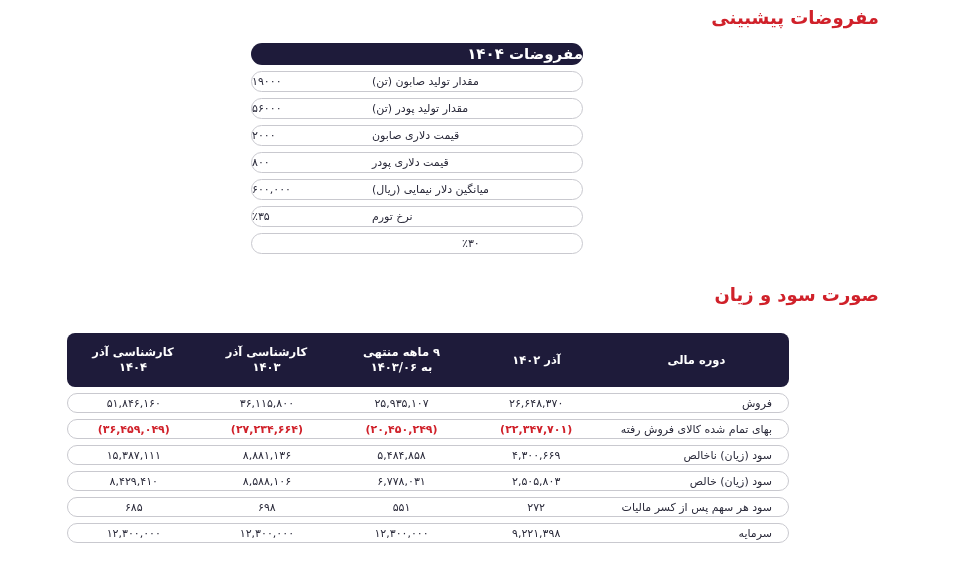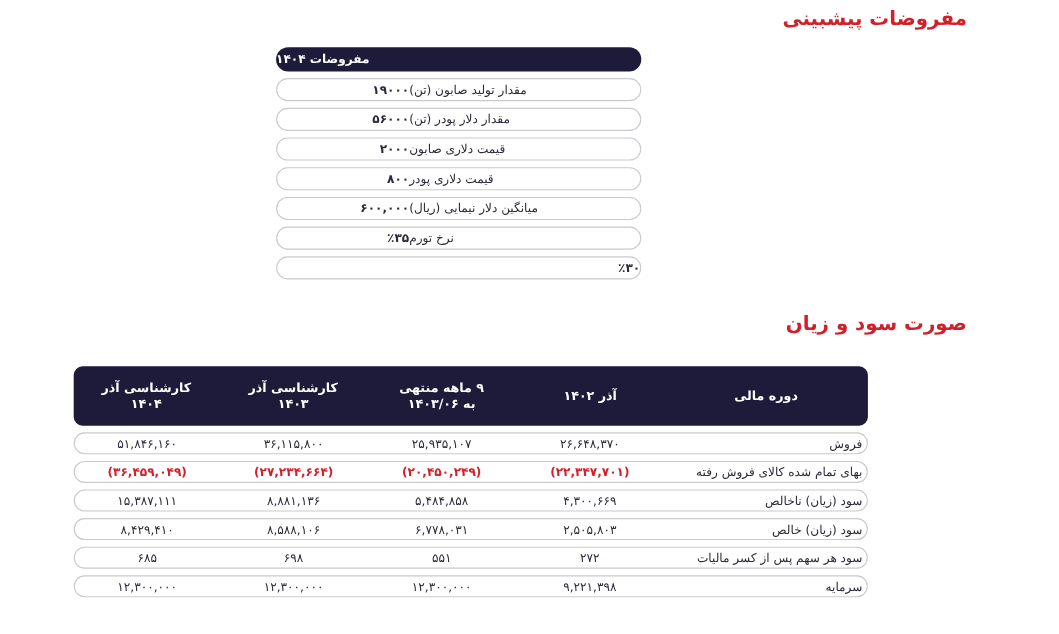--- a/index.html
+++ b/index.html
@@ -28,37 +28,37 @@
     position: absolute;
     left: 251px; top: 43px;
     width: 332px;
     direction: rtl;
   }
   .assump-head {
     height: 22px;
     background: #1e1b3a;
     color: #fff;
     border-radius: 11px;
-    text-align: left;
-    font-size: 11px;
+    text-align: right;
+    font-size: 15px;
     font-weight: bold;
     line-height: 22px;
   }
   .assump-row {
     height: 21px;
     margin-top: 6px;
     border: 1px solid #c9c9cf;
     border-radius: 11px;
     display: flex;
     align-items: center;
     font-size: 11px;
     color: #2a2a3a;
   }
   .assump-row .label { flex: 1 1 auto; padding-right: 42px; text-align: left; }
-  .assump-row .val { width: 120px; text-align: right; direction: ltr; font-weight: bold; }
+  .assump-row .val { width: 120px; text-align: left; direction: ltr; }
 
   
   .pl {
     position: absolute;
     left: 67px; top: 333px;
     width: 722px;
     direction: rtl;
   }
   .pl-head {
     height: 54px;
@@ -83,40 +83,40 @@
     height: 20px;
     margin-top: 6px;
     border: 1px solid #c9c9cf;
     border-radius: 10px;
     display: flex;
     align-items: center;
     font-size: 11px;
     color: #2a2a3a;
   }
   .pl-row:first-of-type { margin-top: 7px; }
-  .pl-row .c0 { text-align: right; padding-right: 4px; }
+  .pl-row .c0 { text-align: right; padding-right: 16px; }
   .pl-row .num { direction: ltr; }
   .neg { color: #d0212a; font-weight: bold; }
 </style>
 </head>
 <body>
 
 <div class="page">
 
   <div id="title1" class="section-title">مفروضات پیشبینی</div>
 
   <div class="assump">
     <div class="assump-head">مفروضات ۱۴۰۴</div>
 
     <div class="assump-row">
       <span class="label">مقدار تولید صابون (تن)</span>
       <span class="val">۱۹۰۰۰</span>
     </div>
     <div class="assump-row">
-      <span class="label">مقدار دلار پودر (تن)</span>
+      <span class="label">مقدار تولید پودر (تن)</span>
       <span class="val">۵۶۰۰۰</span>
     </div>
     <div class="assump-row">
       <span class="label">قیمت دلاری صابون</span>
       <span class="val">۲۰۰۰</span>
     </div>
     <div class="assump-row">
       <span class="label">قیمت دلاری پودر</span>
       <span class="val">۸۰۰</span>
     </div>

